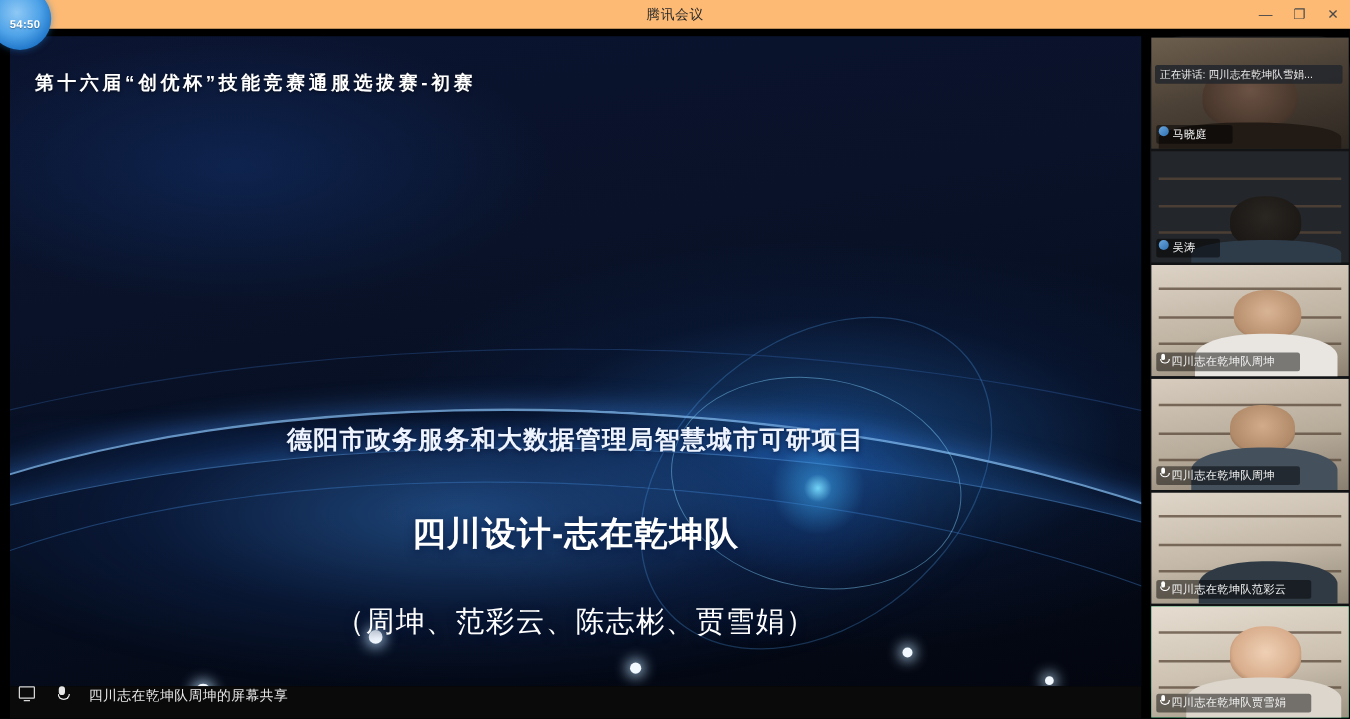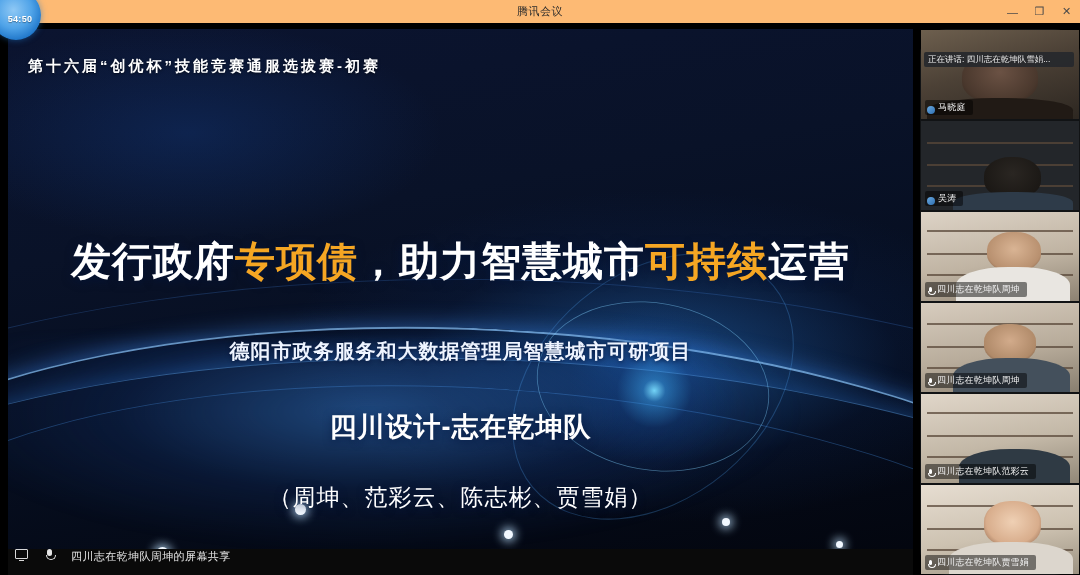--- a/index.html
+++ b/index.html
@@ -141,22 +141,22 @@
     position:absolute; left:920px; top:29px; width:160px; height:546px;
     background:#111315; display:flex; flex-direction:column; gap:2px; padding:1px;border-radius:26px;
   }
   .tile {
     position:relative; flex:1 1 0; min-height:0; overflow:hidden; background:#23262a;
   }
   .tile.active { outline:2px solid #2bb673; outline-offset:-2px; }
   .tile-video { position:absolute; inset:0; }
   .tile-name {
     position:absolute; left:4px; bottom:4px; max-width:132px;
-    display:flex; align-items:flex-end; gap:3px;
-    background:rgba(0,0,0,.48); border-radius:2px; padding:1px 7px 1px 2px;
+    display:flex; align-items:flex-start; gap:3px;
+    background:rgba(0,0,0,.48); border-radius:2px; padding:1px 20px 1px 2px;
   }
   .tile-name-text {
     font-size:9px; color:#f2f2f2; white-space:nowrap; overflow:hidden;
     text-overflow:ellipsis; letter-spacing:.2px;
   }
   .mic-glyph { width:7px; height:9px; position:relative; flex:0 0 auto; }
   .mic-glyph::before {
     content:""; position:absolute; left:2px; top:0; width:3px; height:5px;
     background:#fff; border-radius:1.5px;
   }
@@ -226,23 +226,20 @@
       <div class="swirl"></div>
 
       <div class="dot" style="left:148px;top:518px;width:13px;height:13px;"></div>
       <div class="dot" style="left:287px;top:475px;width:11px;height:11px;"></div>
       <div class="dot" style="left:496px;top:501px;width:9px;height:9px;"></div>
       <div class="dot" style="left:714px;top:489px;width:8px;height:8px;"></div>
       <div class="dot" style="left:828px;top:512px;width:7px;height:7px;"></div>
 
       <div class="slide-header">第十六届“创优杯”技能竞赛通服选拔赛-初赛</div>
 
-      <div class="slide-title">
-        <span>发行政府</span><span class="hl">专项债</span><span>，助力智慧城市</span><span class="hl">可持续</span><span>运营</span>
-      </div>
 
       <div class="slide-sub">德阳市政务服务和大数据管理局智慧城市可研项目</div>
       <div class="slide-team">四川设计-志在乾坤队</div>
       <div class="slide-members">（周坤、范彩云、陈志彬、贾雪娟）</div>
     </div>
   </div>
 
   <div class="sharebar">
     <span class="share-icon-screen"></span>
     <span class="share-icon-mic"></span>

